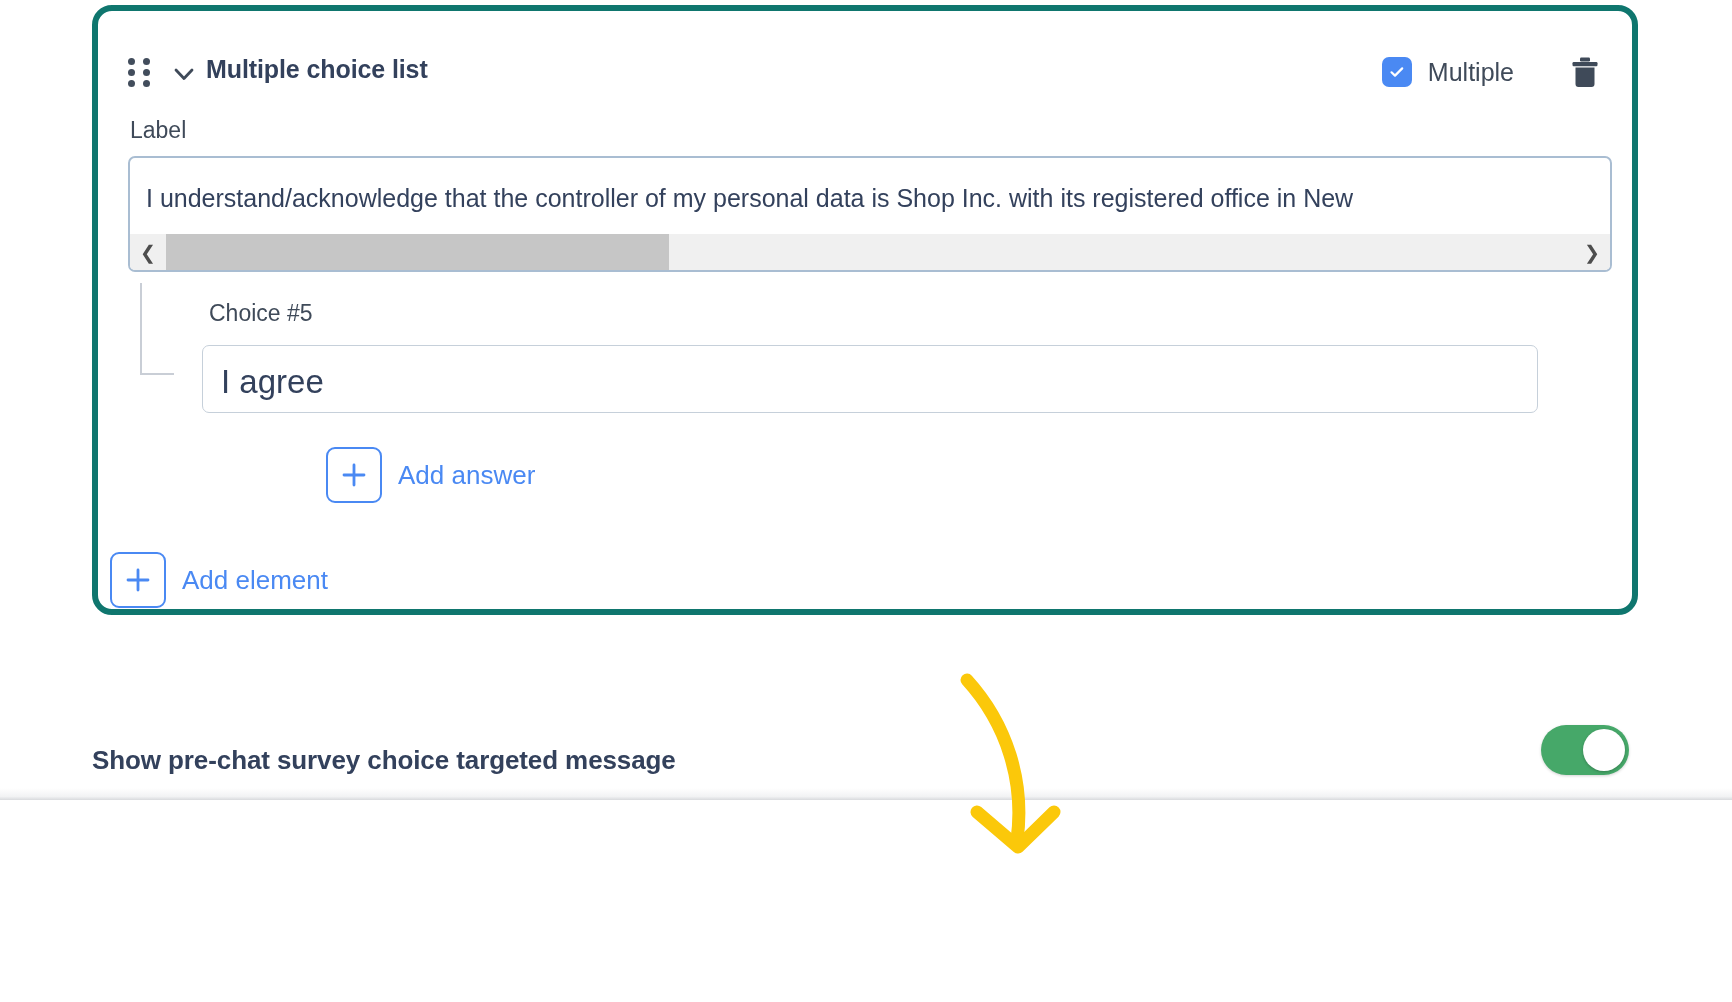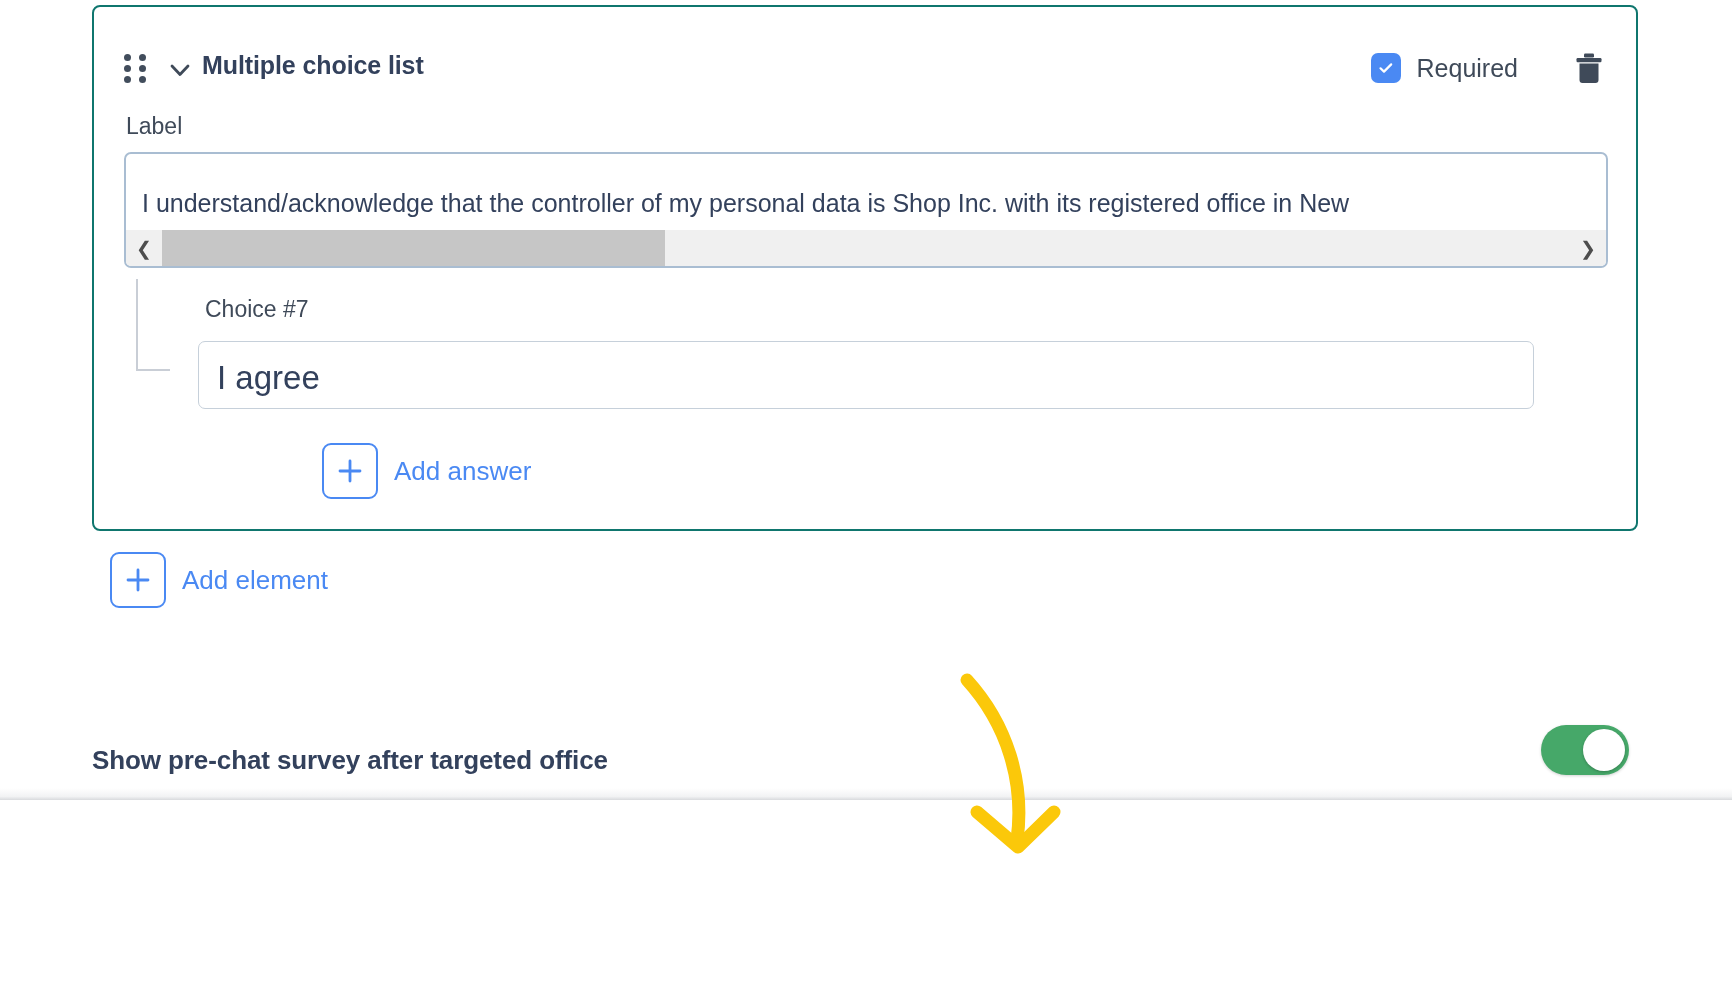--- a/index.html
+++ b/index.html
@@ -8,23 +8,23 @@
     background: #ffffff;
     font-family: "Liberation Sans", sans-serif;
     overflow: hidden;
   }
   #root { position: relative; width: 1732px; height: 1002px; background:#fff; }
 
   
   .element-card {
     position: absolute;
     left: 92px; top: 5px;
-    width: 1546px; height: 526px;
-    border: 2px solid #0f766e;
-    border-radius: 8px;
+    width: 1546px; height: 610px;
+    border: 6px solid #0f766e;
+    border-radius: 20px;
     background: #fff;
   }
 
   .card-header {
     position: absolute;
     left: 0; top: 0; right: 0; height: 104px;
     display: flex; align-items: center;
   }
   .drag-handle {
     position: absolute; left: 30px; top: 47px;
@@ -78,21 +78,20 @@
     width: 1484px; height: 116px;
     border: 2px solid #a9bdd2;
     border-radius: 7px;
     background: #fff;
     overflow: hidden;
   }
   .label-input-text {
     position: absolute; left: 16px; top: 26px;
     font-size: 25px; color: #33415c;
     white-space: nowrap;
-    margin-top: 9px;
   }
   
   .hscroll {
     position: absolute; left: 0; right: 0; bottom: 0; height: 36px;
     background: #f0f0f0;
     display: flex; align-items: stretch;
   }
   .hscroll-arrow {
     width: 36px; flex: none;
     display:flex; align-items:center; justify-content:center;
@@ -205,21 +204,21 @@
       </div>
 
       <div class="element-title">Multiple choice list</div>
 
       <div class="required-wrap">
         <div class="checkbox">
           <svg width="18" height="18" viewBox="0 0 18 18">
             <path d="M3.5 9.3 L7 12.6 L14.2 5.4" fill="none" stroke="#ffffff" stroke-width="2.2" stroke-linecap="round" stroke-linejoin="round"></path>
           </svg>
         </div>
-        <span class="required-label">Required</span>
+        <span class="required-label">Multiple</span>
       </div>
 
       <div class="trash-btn">
         <svg width="30" height="34" viewBox="0 0 30 34">
           <rect x="10" y="1.5" width="10" height="4" rx="1.2" fill="#3f4a59"></rect>
           <rect x="2.5" y="6" width="25" height="4.2" rx="1.2" fill="#3f4a59"></rect>
           <path d="M5.5 11.5 h19 v16.5 a3 3 0 0 1 -3 3 h-13 a3 3 0 0 1 -3 -3 z" fill="#3f4a59"></path>
         </svg>
       </div>
     </div>
@@ -232,21 +231,21 @@
       <div class="hscroll">
         <div class="hscroll-arrow">❮</div>
         <div class="hscroll-track">
           <div class="hscroll-thumb"></div>
         </div>
         <div class="hscroll-arrow">❯</div>
       </div>
     </div>
 
     <div class="tree-connector"></div>
-    <div class="choice-label">Choice #7</div>
+    <div class="choice-label">Choice #5</div>
     <div class="choice-input">
       <span>I agree</span>
     </div>
 
     <div class="add-btn add-answer">
       <div class="add-box">
         <svg width="30" height="30" viewBox="0 0 30 30">
           <path d="M15 5 V25 M5 15 H25" stroke="#4a89f3" stroke-width="2.8" stroke-linecap="round"></path>
         </svg>
       </div>
@@ -257,21 +256,21 @@
 
   <div class="add-btn add-element">
     <div class="add-box">
       <svg width="30" height="30" viewBox="0 0 30 30">
         <path d="M15 5 V25 M5 15 H25" stroke="#4a89f3" stroke-width="2.8" stroke-linecap="round"></path>
       </svg>
     </div>
     <span class="add-text">Add element</span>
   </div>
 
-  <div class="toggle-row-label">Show pre-chat survey after targeted office</div>
+  <div class="toggle-row-label">Show pre-chat survey choice targeted message</div>
   <div class="toggle-switch">
     <div class="toggle-knob"></div>
   </div>
 
   <div class="footer-divider"></div>
   <div class="footer">
     
     
   </div>
 

